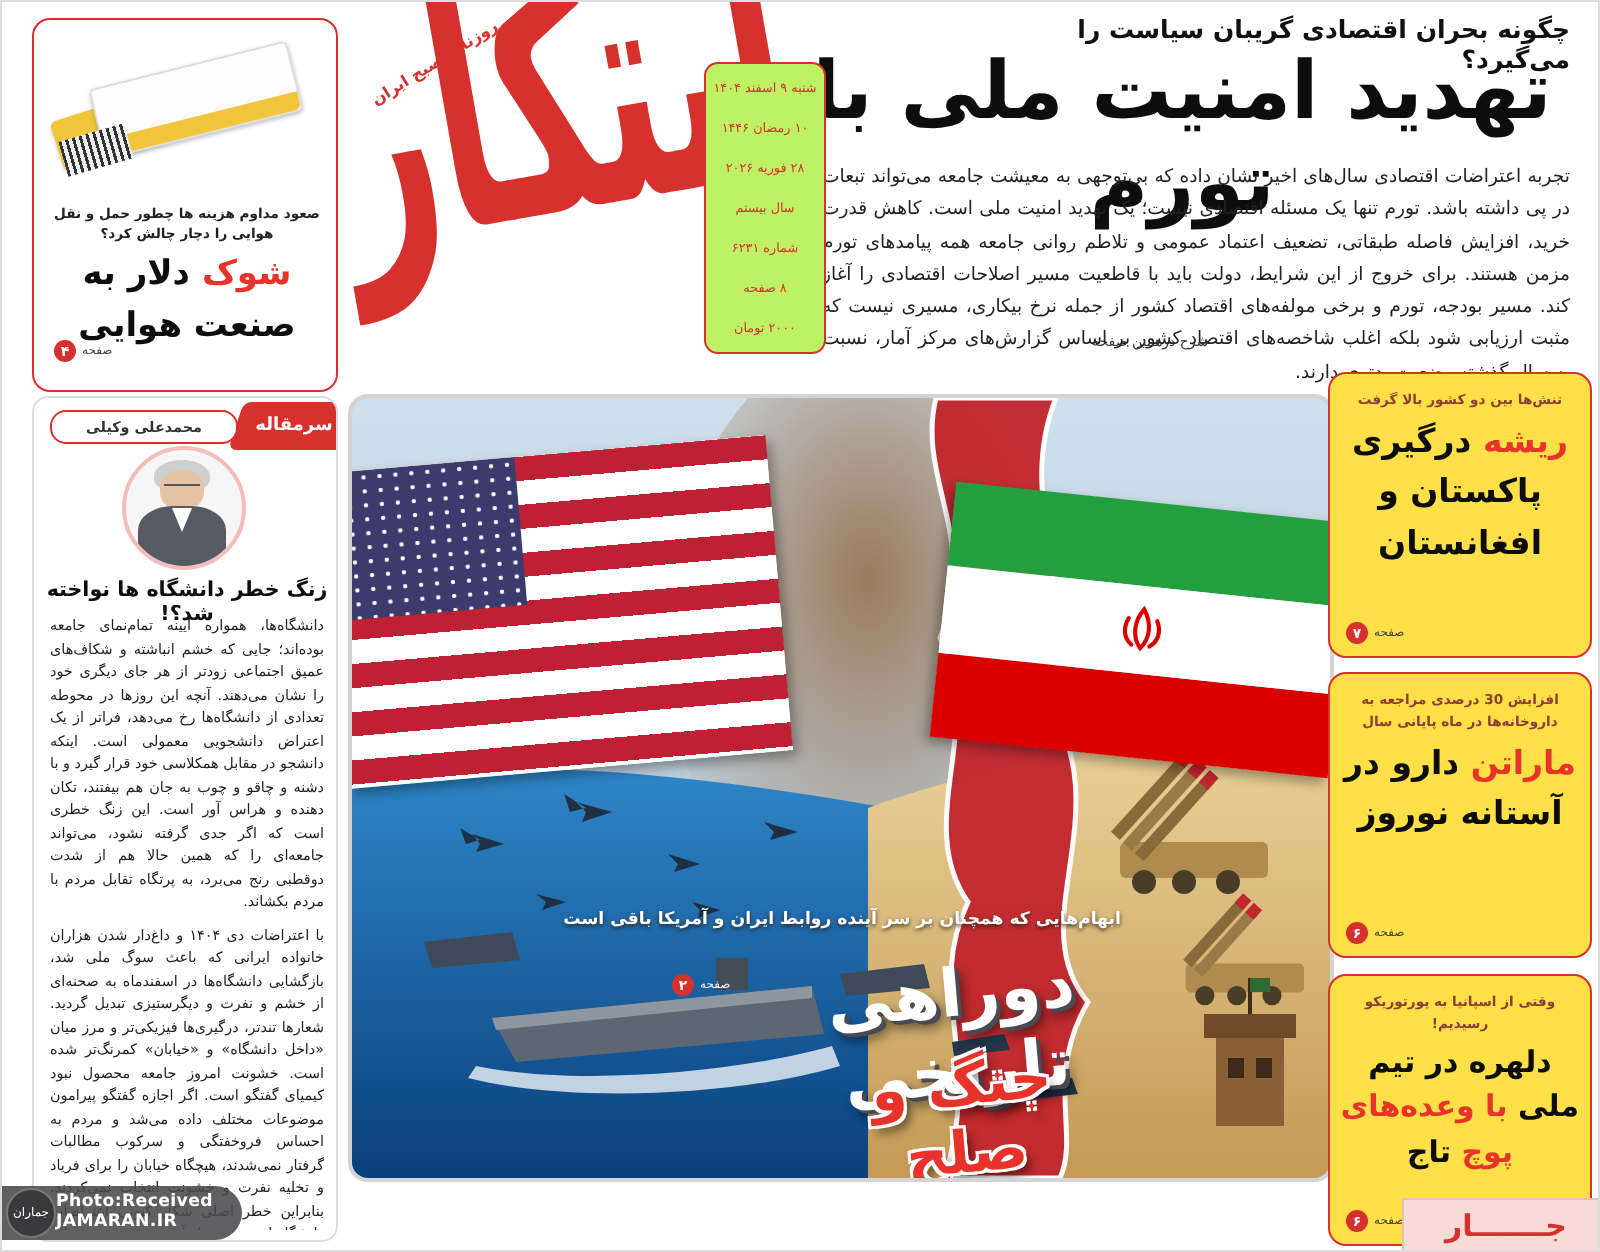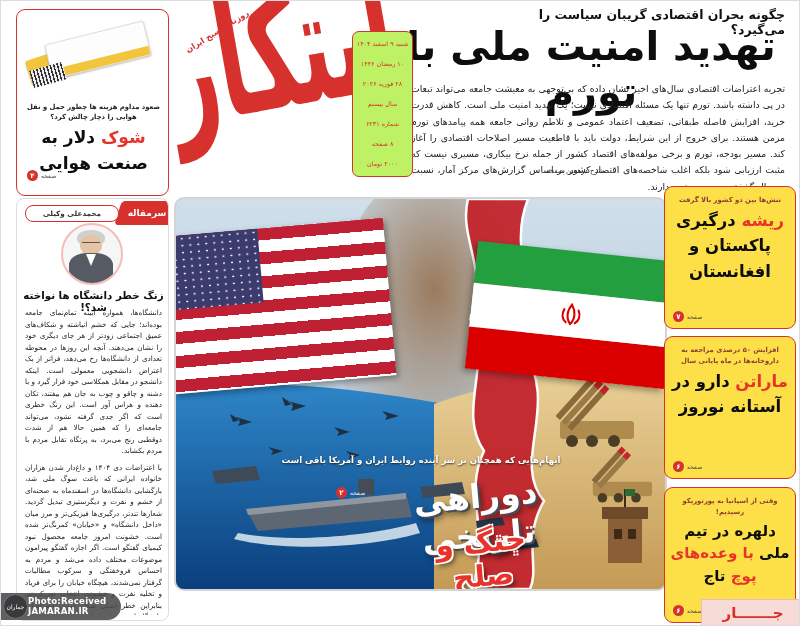--- a/index.html
+++ b/index.html
@@ -287,21 +287,21 @@
   <div class="side-box side-1">
     <div class="side-kicker">تنش‌ها بین دو کشور بالا گرفت</div>
     <div class="side-head"><span class="red">ریشه</span><span> درگیری پاکستان و افغانستان</span></div>
     <div class="badge" style="left:8px;bottom:6px;top:auto;">
       <span class="badge-word">صفحه</span>
       <span class="badge-circle">۷</span>
     </div>
   </div>
 
   <div class="side-box side-2">
-    <div class="side-kicker">افزایش ۵۰ درصدی مراجعه به داروخانه‌ها در ماه پایانی سال</div>
+    <div class="side-kicker">افزایش 30 درصدی مراجعه به داروخانه‌ها در ماه پایانی سال</div>
     <div class="side-head"><span class="red">ماراتن</span><span> دارو در آستانه نوروز</span></div>
     <div class="badge" style="left:8px;bottom:6px;top:auto;">
       <span class="badge-word">صفحه</span>
       <span class="badge-circle">۶</span>
     </div>
   </div>
 
   <div class="side-box side-3">
     <div class="side-kicker">وقتی از اسپانیا به پورتوریکو رسیدیم!</div>
     <div class="side-head"><span>دلهره در تیم ملی </span><span class="red">با وعده‌های پوچ</span><span> تاج</span></div>

